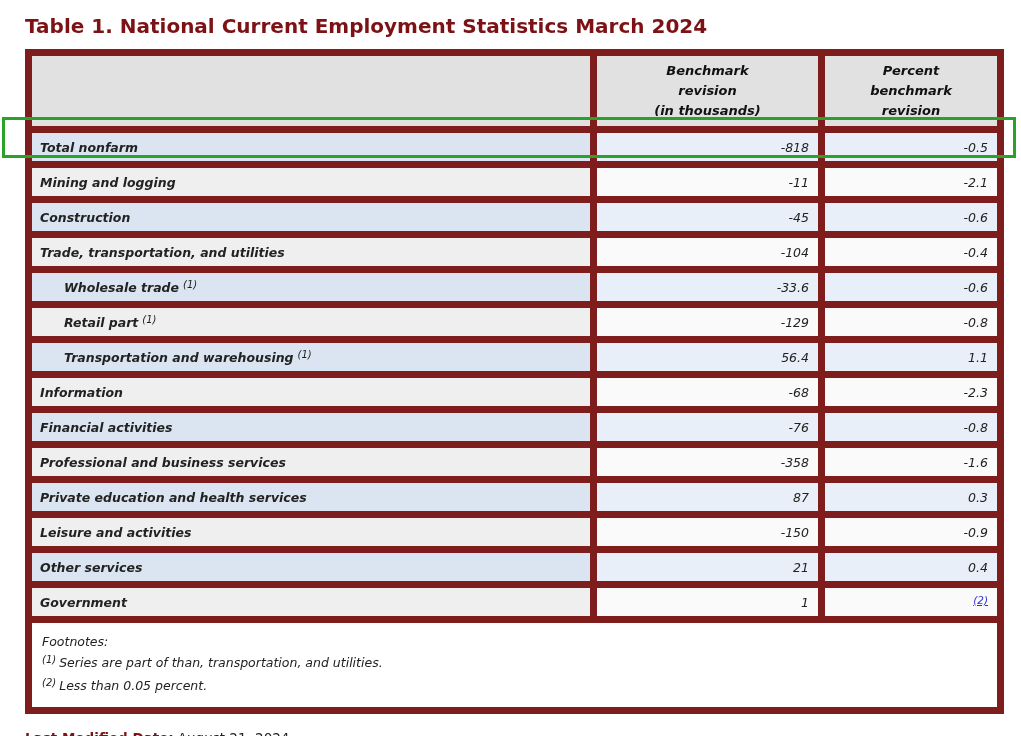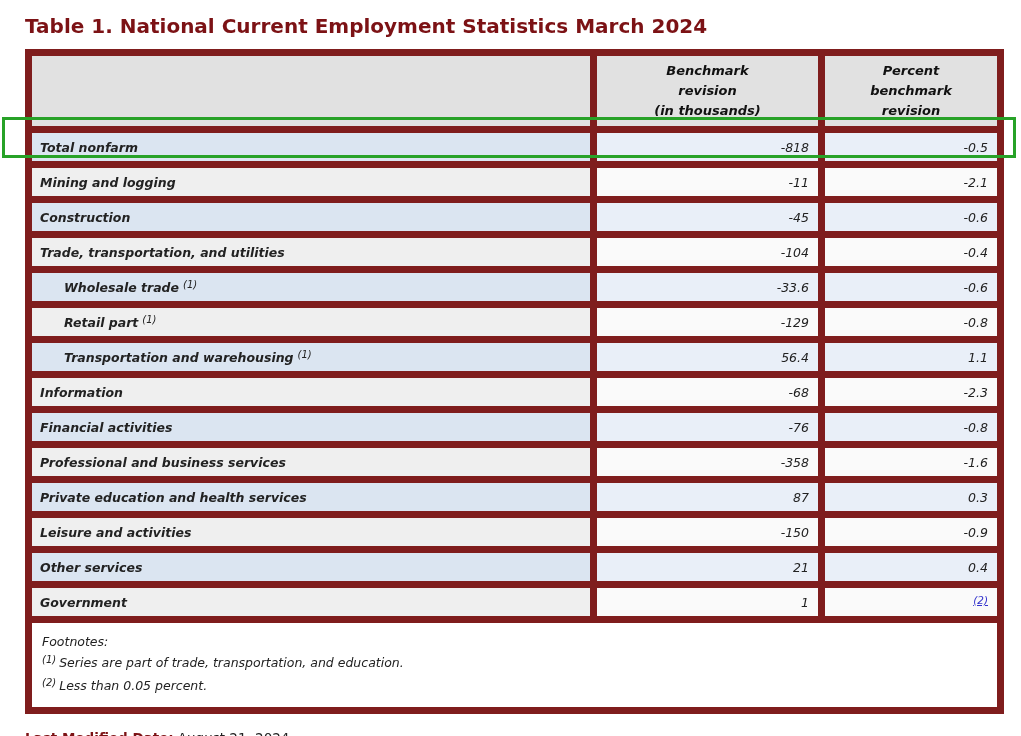--- a/index.html
+++ b/index.html
@@ -162,21 +162,21 @@
           <tr>
     <th class="industry-cell"><span class="industry-label">Government</span></th>
     <td class="num-cell benchmark-cell">1</td>
     <td class="num-cell percent-cell"><a href="#" class="footnote-link">(2)</a></td>
   </tr>
         </tbody>
       <tfoot>
         <tr>
           <td colspan="3" class="footnotes-cell">
             <div class="fn-label">Footnotes:</div>
-            <div class="fn-line"><span class="fn-marker">(1)</span><span>Series are part of trade, transportation, and education.</span></div>
+            <div class="fn-line"><span class="fn-marker">(1)</span><span>Series are part of than, transportation, and utilities.</span></div>
             <div class="fn-line"><span class="fn-marker">(2)</span><span>Less than 0.05 percent.</span></div>
           </td>
         </tr>
       </tfoot>
     </table>
     <div class="highlight-box" style="top: 68px; height: 35px;"></div>
   </div>
 
   <div class="last-modified">
     <span class="lm-label">Last Modified Date:</span><span class="lm-value">August 21, 2024</span>

